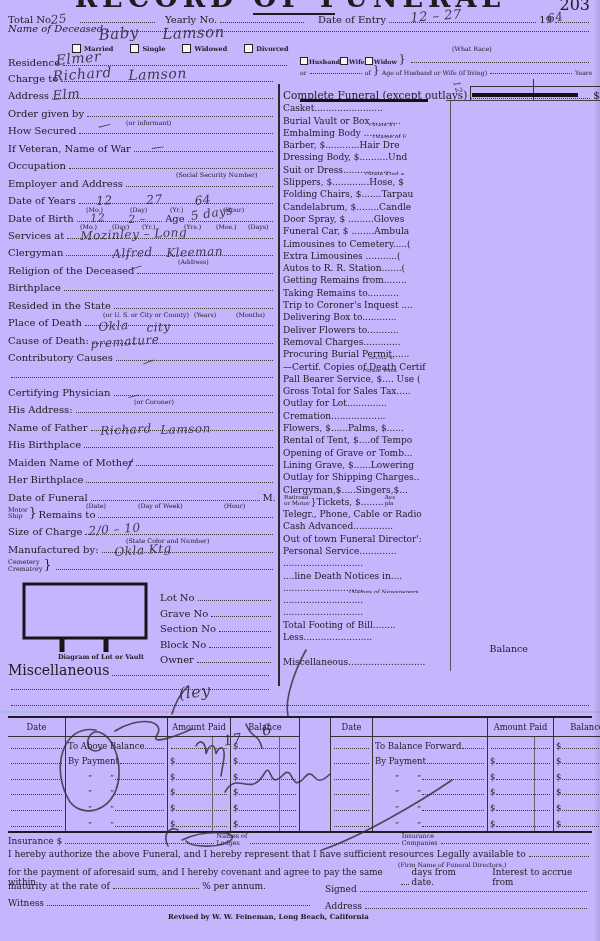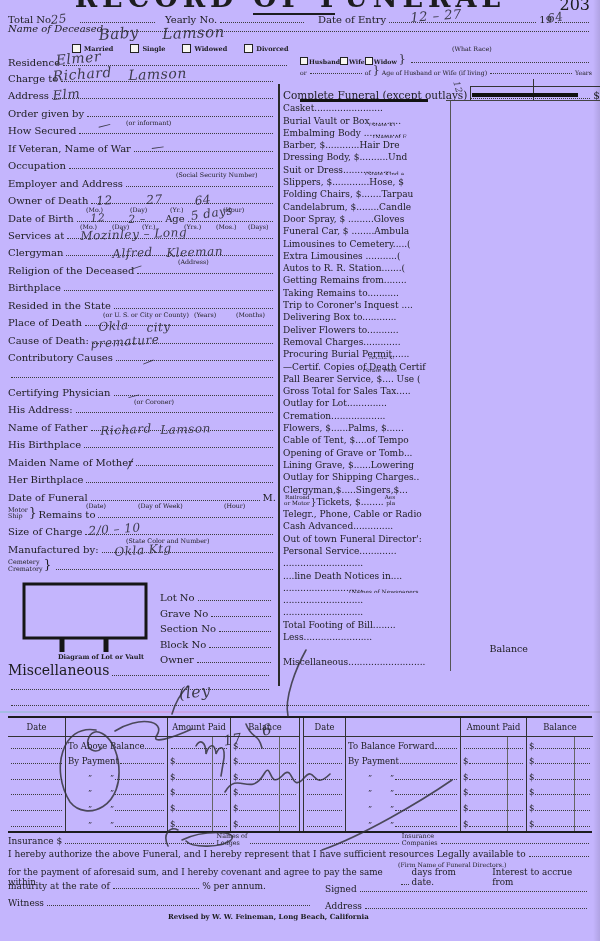--- a/index.html
+++ b/index.html
@@ -48,21 +48,21 @@
   .vrule-mid{position:absolute;top:101px;left:450px;width:1px;height:570px;background:#555;}
   .ctop{display:flex;align-items:flex-end;font-size:10.5px;height:17px;padding-left:4px;}
   .ctop-underline{position:absolute;top:99px;left:300px;width:128px;height:2.6px;background:#121212;}
   .box-a{position:absolute;top:86px;left:470px;width:130px;height:1.2px;background:#333;}
   .box-b{position:absolute;top:86px;left:470px;width:1.2px;height:15px;background:#333;}
   .box-c{position:absolute;top:79px;left:533px;width:1.2px;height:22px;background:#333;}
   .box-d{position:absolute;top:93px;left:472px;width:106px;height:3.5px;background:#111;}
   .box-e{position:absolute;top:100px;left:446px;width:154px;height:1px;background:#444;}
   #charges-list{padding-left:4px;}
   .crow{position:relative;height:12.3px;font-size:9px;white-space:nowrap;overflow:hidden;
-        display:flex;align-items:flex-end;text-align:right;}
+        display:flex;align-items:flex-end;}
   .crow .csub{position:absolute;top:8.8px;font-size:5.9px;}
   .crow.bal{justify-content:flex-end;padding-right:72px;font-size:9.5px;}
   .crow.rule{border-bottom:1.4px solid #333;}
   .cstack{display:inline-flex;flex-direction:column;font-size:5.7px;line-height:5.9px;margin:0 1px;}
 
   
   .lot-svg{position:absolute;top:582px;left:22px;}
   .lot-caption{position:absolute;top:653px;left:28px;width:116px;text-align:right;
                font-size:6.5px;font-weight:bold;}
   .lot-fields{position:absolute;top:588px;left:160px;width:114px;}
@@ -70,21 +70,21 @@
 
   
   .misc1{position:absolute;top:662px;left:8px;width:264px;display:flex;align-items:flex-end;font-size:14px;}
   .misc2{position:absolute;top:682px;left:8px;width:264px;height:10px;display:flex;}
   .misc3{position:absolute;top:698px;left:8px;width:584px;height:10px;display:flex;}
   .scanline{position:absolute;top:711px;left:0;width:600px;height:1.8px;
      background:linear-gradient(90deg,rgba(110,200,185,.38),rgba(235,120,160,.30),rgba(120,160,220,.30),rgba(205,200,110,.25),rgba(130,130,130,.2));}
 
   
   .ledger{position:absolute;top:716px;left:8px;width:584px;display:flex;
-          border-top:2.2px solid #1d1d1f;border-bottom:2.4px solid #1d1d1f;}
+          border-top:2.2px solid #1d1d1f;border-bottom:2.4px solid #1d1d1f;gap:27px;}
   .half{display:grid;grid-template-rows:19px repeat(6,15.6px);}
   .half.left{width:291px;grid-template-columns:58px 102px 63px 68px;border-right:1.4px solid #333;}
   .half.right{width:289px;margin-left:3px;border-left:1.4px solid #333;grid-template-columns:42px 115px 66px 66px;}
   .lcell{position:relative;border-right:1px solid #333;display:flex;align-items:flex-end;
          font-size:8.5px;padding:0 2px 2px 2px;box-sizing:border-box;overflow:hidden;white-space:nowrap;}
   .lcell.last{border-right:none;}
   .lcell.head{align-items:center;justify-content:center;border-bottom:1.6px solid #333;
               font-size:8.3px;padding:0;}
   .lcell.m::after{content:"";position:absolute;top:0;bottom:0;left:71%;border-left:1px solid #666;}
   .lcell .leader{border-bottom-width:1.4px;margin:0 1px 2px 1px;min-width:4px;}
@@ -221,21 +221,21 @@
       <div class="frow">
         <span class="flabel">Occupation</span>
         <span class="leader"></span>
         <span class="fsub" style="left: 168px;">(Social Security Number)</span>
       </div>
       <div class="frow">
         <span class="flabel">Employer and Address</span>
         <span class="leader"></span>
       </div>
       <div class="frow">
-        <span class="flabel">Owner of Death</span>
+        <span class="flabel">Date of Years</span>
         <span class="leader"></span>
         <span class="fsub" style="left: 78px;">(Mo.)</span>
         <span class="fsub" style="left: 122px;">(Day)</span>
         <span class="fsub" style="left: 162px;">(Yr.)</span>
         <span class="fsub" style="left: 215px;">(Hour)</span>
       </div>
       <div class="frow">
         <span class="flabel">Date of Birth</span>
         <span class="leader"></span>
         <span>Age</span>
@@ -436,21 +436,21 @@
         <div class="crow">
           <span class="ctext">Outlay for Lot..............</span>
         </div>
         <div class="crow">
           <span class="ctext">Cremation...................</span>
         </div>
         <div class="crow">
           <span class="ctext">Flowers, $......Palms, $......</span>
         </div>
         <div class="crow">
-          <span class="ctext">Cable of Tent, $....of Tempo</span>
+          <span class="ctext">Rental of Tent, $....of Tempo</span>
         </div>
         <div class="crow">
           <span class="ctext">Opening of Grave or Tomb...</span>
         </div>
         <div class="crow">
           <span class="ctext">Lining Grave, $......Lowering</span>
         </div>
         <div class="crow">
           <span class="ctext">Outlay for Shipping Charges..</span>
         </div>

